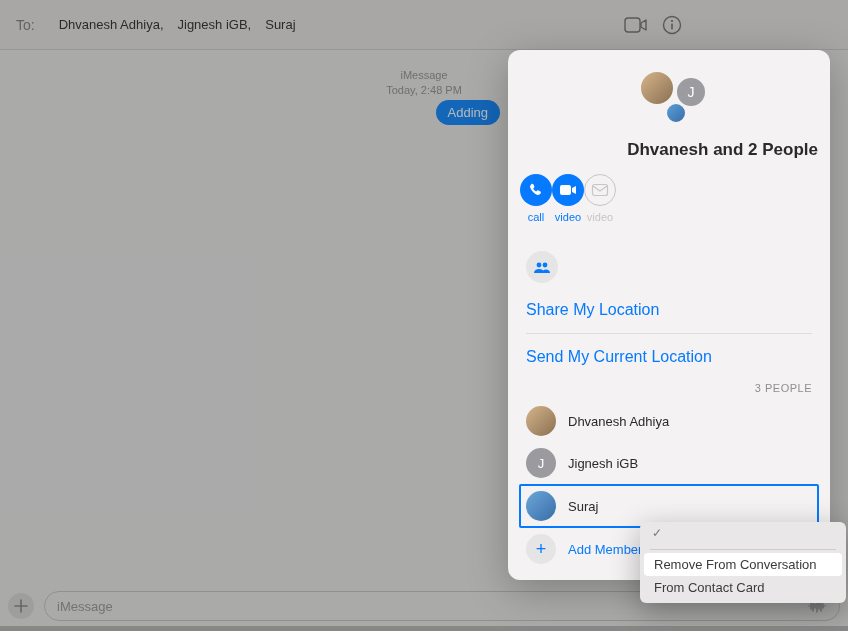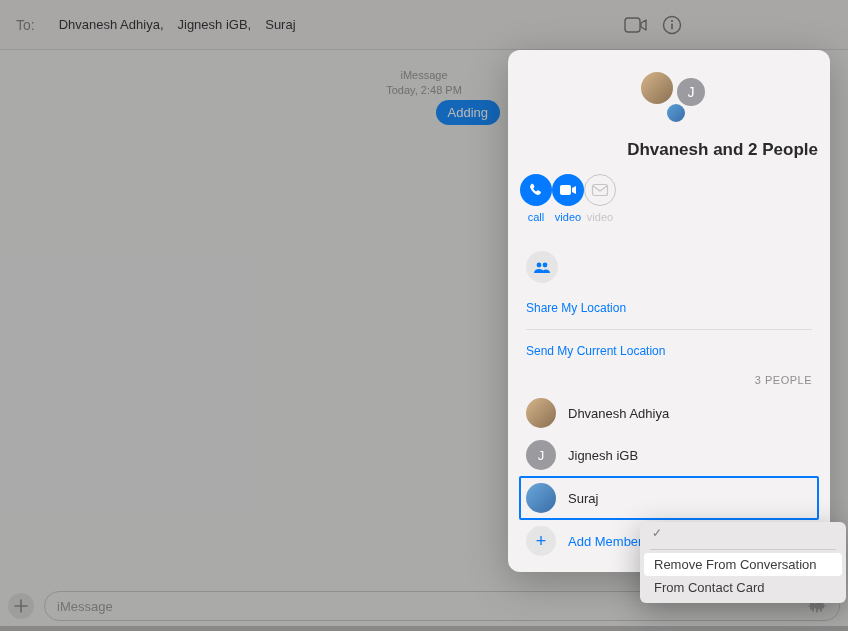--- a/index.html
+++ b/index.html
@@ -210,21 +210,21 @@
       background: #e6e5e5;
       display:flex;align-items:center;justify-content:center;
       color:#057aff;
     }
     .link-text {
       color: #057aff;
       font-size: 13px;
     }
     .plain-link {
       color: #057aff;
-      font-size: 12px;
+      font-size: 16px;
       padding: 10px 6px 10px 6px;
     }
     .hr { height: 1px; background: #dedddc; margin: 4px 6px; }
     .section-header {
       color: #8f8e8f;
       font-size: 11px;
       letter-spacing: 0.5px;
       padding: 6px 6px;
       text-align: right;
     }

